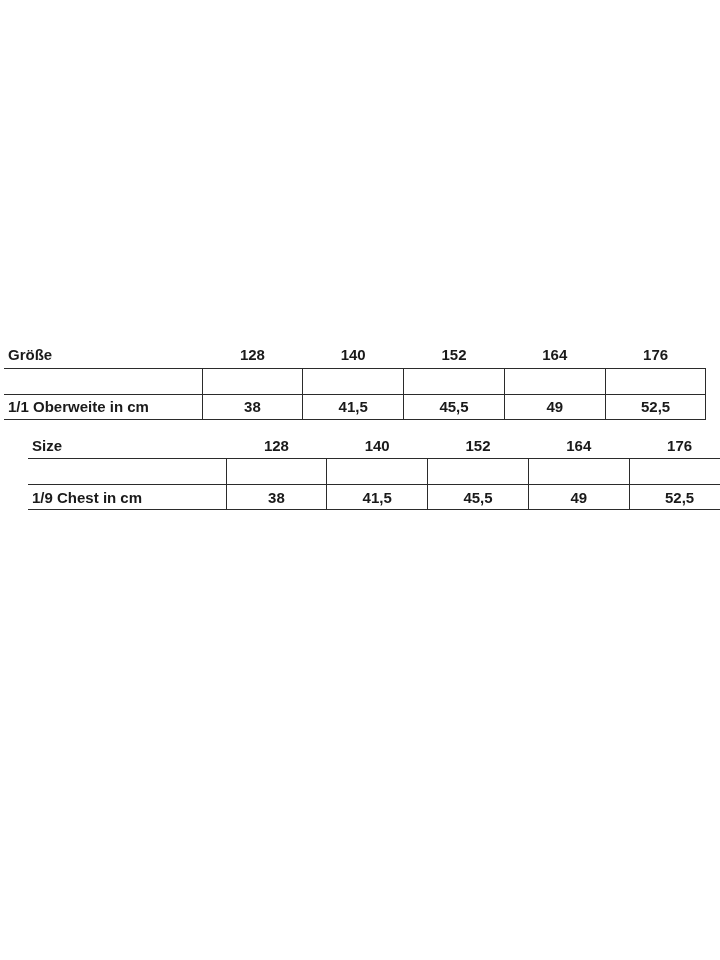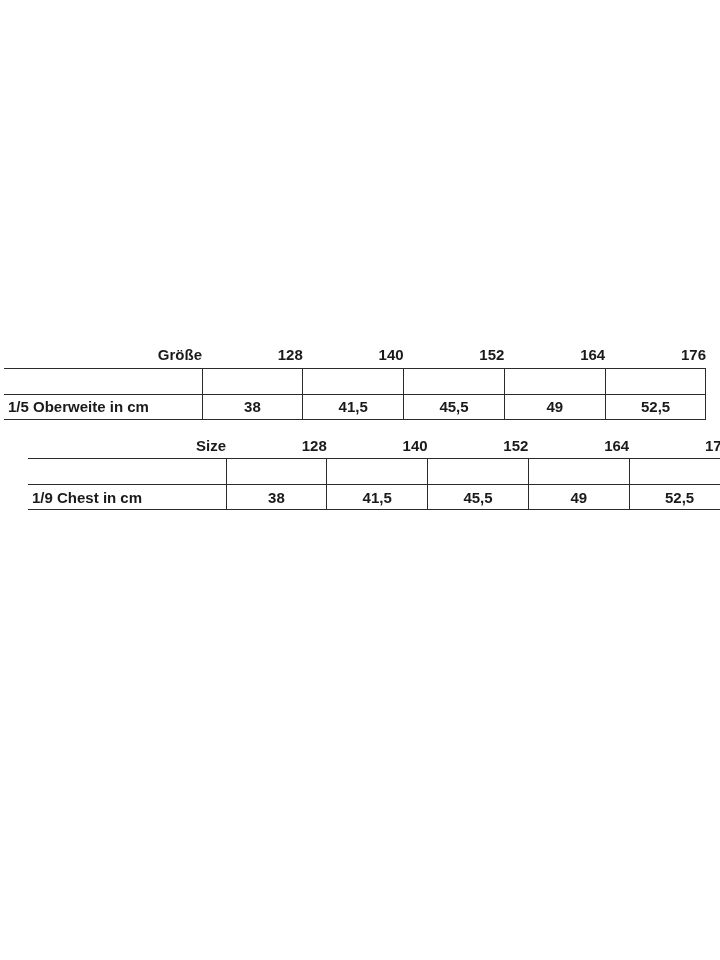--- a/index.html
+++ b/index.html
@@ -27,21 +27,21 @@
     vertical-align: middle;
     border-bottom: 1px solid var(--line);
     white-space: nowrap;
     overflow: hidden;
   }
   .size-chart tr.head   { height: 26px; }
   .size-chart tr.spacer { height: 26px; }
   .size-chart tr.data   { height: 25px; }
   .size-chart td.label { text-align: left; padding-left: 4px; font-weight: 700; }
   .size-chart td.num   { text-align: center; }
-  .size-chart tr.head td { font-weight: 700; text-align: right; }
+  .size-chart tr.head td { font-weight: 700; }
   .size-chart tr.data td.num { font-weight: 700; }
   .size-chart td.v { border-left: 1px solid var(--line); }
   .size-chart td.r { border-right: 1px solid var(--line); }
   .unit { }
 </style>
 </head>
 <body>
 
 <div class="page">
   <div class="chart-wrap">
@@ -66,21 +66,21 @@
         </tr>
         <tr class="spacer">
           <td class="label"></td>
           <td class="num v"></td>
           <td class="num v"></td>
           <td class="num v"></td>
           <td class="num v"></td>
           <td class="num v r"></td>
         </tr>
         <tr class="data">
-          <td class="label"><span>1/5 Oberweite</span> <span class="unit">in cm</span></td>
+          <td class="label"><span>1/1 Oberweite</span> <span class="unit">in cm</span></td>
           <td class="num v">38</td>
           <td class="num v">41,5</td>
           <td class="num v">45,5</td>
           <td class="num v">49</td>
           <td class="num v r">52,5</td>
         </tr>
       </tbody>
     </table>
 
     <table class="size-chart t2">

